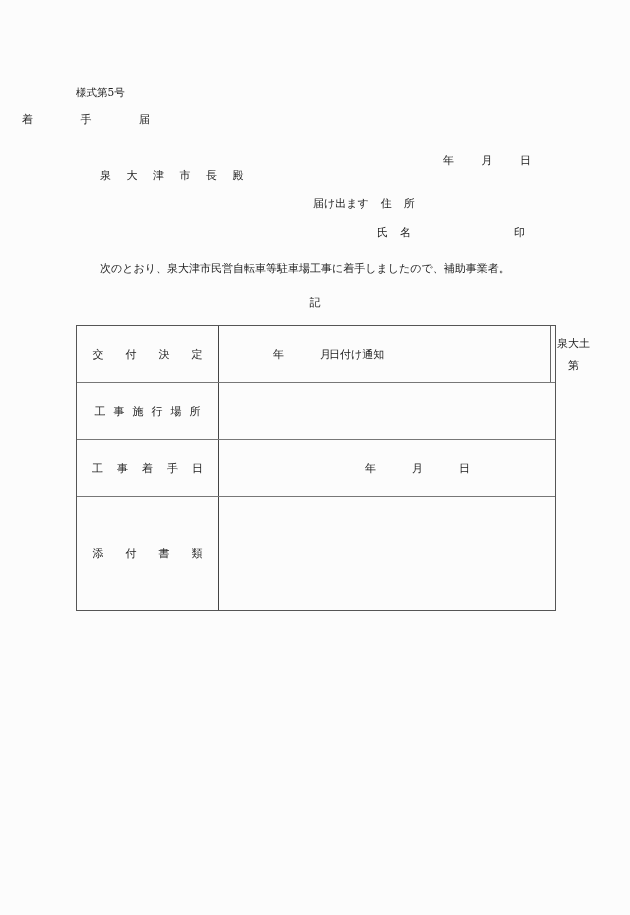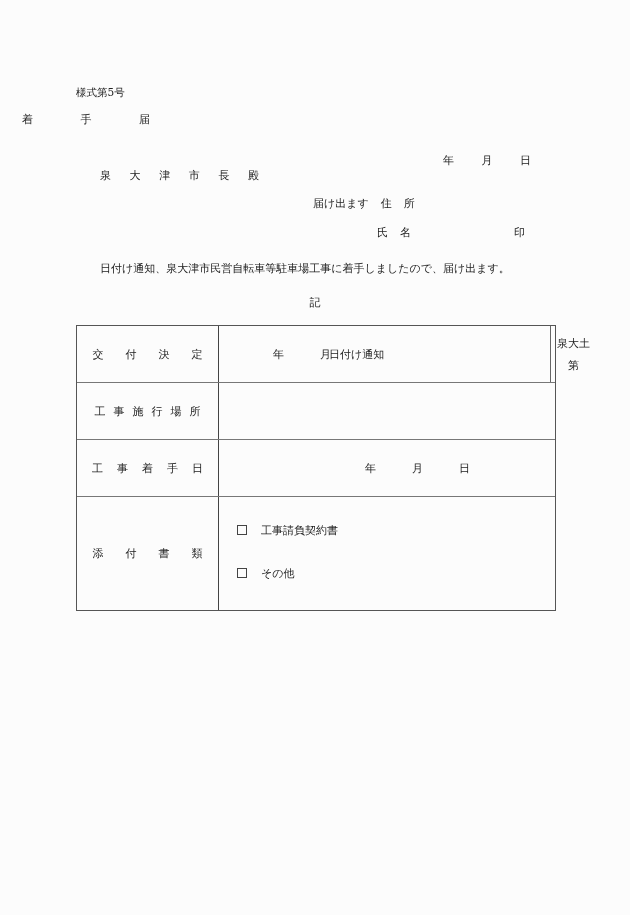--- a/index.html
+++ b/index.html
@@ -15,21 +15,21 @@
     font-family: "DejaVu Serif", "Liberation Serif", serif;
     color: #222;
     font-size: 11px;
   }
   .abs { position: absolute; white-space: nowrap; }
   .form-number { left: 76px; top: 86px; font-size: 10.5px; }
   .title { left: 0; width: 630px; top: 112px; }
   .title span { display: inline-block; margin: 0 22px; }
   .date-line { left: 443px; top: 140px; margin-top: 13px; }
   .date-line span { display: inline-block; margin-right: 24px; }
-  .recipient { left: 100px; top: 168px; font-family: Liberation Mono, monospace; }
+  .recipient { left: 100px; top: 168px; }
   .recipient span { display: inline-block; margin-right: 12px; }
   .applicant-addr { left: 313px; top: 196px; }
   .applicant-name { left: 377px; top: 225px; }
   .seal { left: 514px; top: 225px; }
   .gap { display: inline-block; width: 12px; }
   .body-text { left: 100px; top: 261px; }
   .ki { left: 0; width: 630px; top: 295px; text-align: center; }
 
   .table {
     position: absolute;
@@ -115,21 +115,21 @@
 <div class="abs applicant-addr">
   <span>届け出ます</span><span class="gap"></span><span>住</span><span class="gap"></span><span>所</span>
 </div>
 
 <div class="abs applicant-name">
   <span>氏</span><span class="gap"></span><span>名</span>
 </div>
 
 <div class="abs seal">印</div>
 
-<div class="abs body-text">日付け通知、泉大津市民営自転車等駐車場工事に着手しましたので、届け出ます。</div>
+<div class="abs body-text">次のとおり、泉大津市民営自転車等駐車場工事に着手しましたので、補助事業者。</div>
 
 <div class="abs ki">記</div>
 
 <div class="table">
 
   <div class="row" style="top:0; height:56px;">
     <div class="label-cell">
       <span class="ch" style="margin-right:22px">交</span>
       <span class="ch" style="margin-right:22px">付</span>
       <span class="ch" style="margin-right:22px">決</span>
@@ -173,23 +173,15 @@
     </div>
   </div>
 
   <div class="row last" style="top:171px; height:113px;">
     <div class="label-cell">
       <span class="ch" style="margin-right:22px">添</span>
       <span class="ch" style="margin-right:22px">付</span>
       <span class="ch" style="margin-right:22px">書</span>
       <span class="ch">類</span>
     </div>
-    <div class="value-cell">
-      <div class="abs" style="left:18px; top:26px;">
-        <span class="checkbox"></span><span>工事請負契約書</span>
-      </div>
-      <div class="abs" style="left:18px; top:69px;">
-        <span class="checkbox"></span><span>その他</span>
-      </div>
-    </div>
   </div>
 
 </div>
 
 </body></html>

